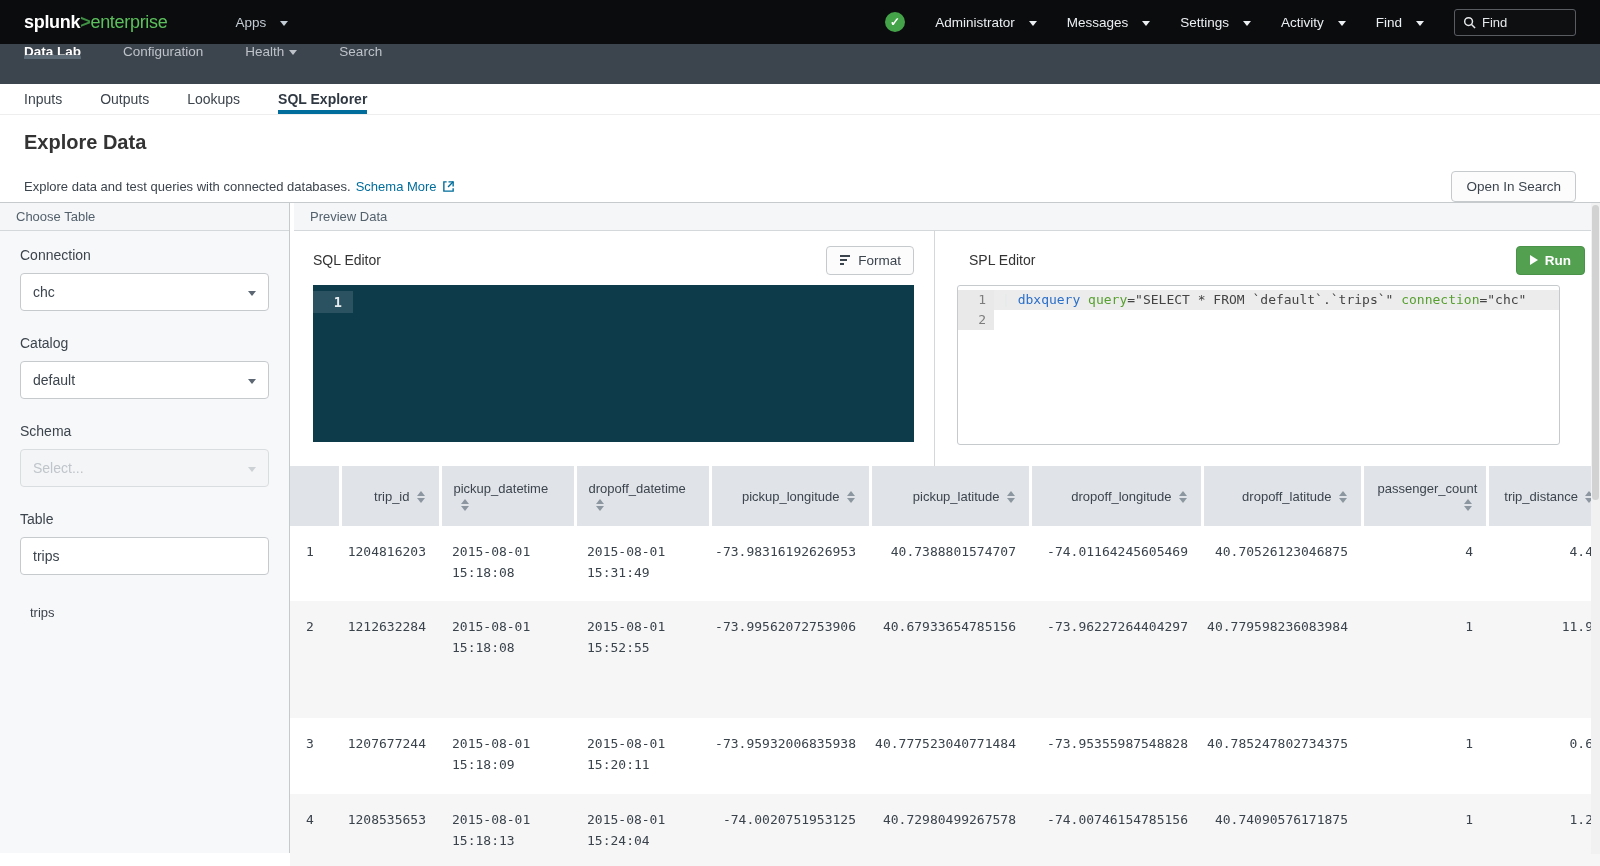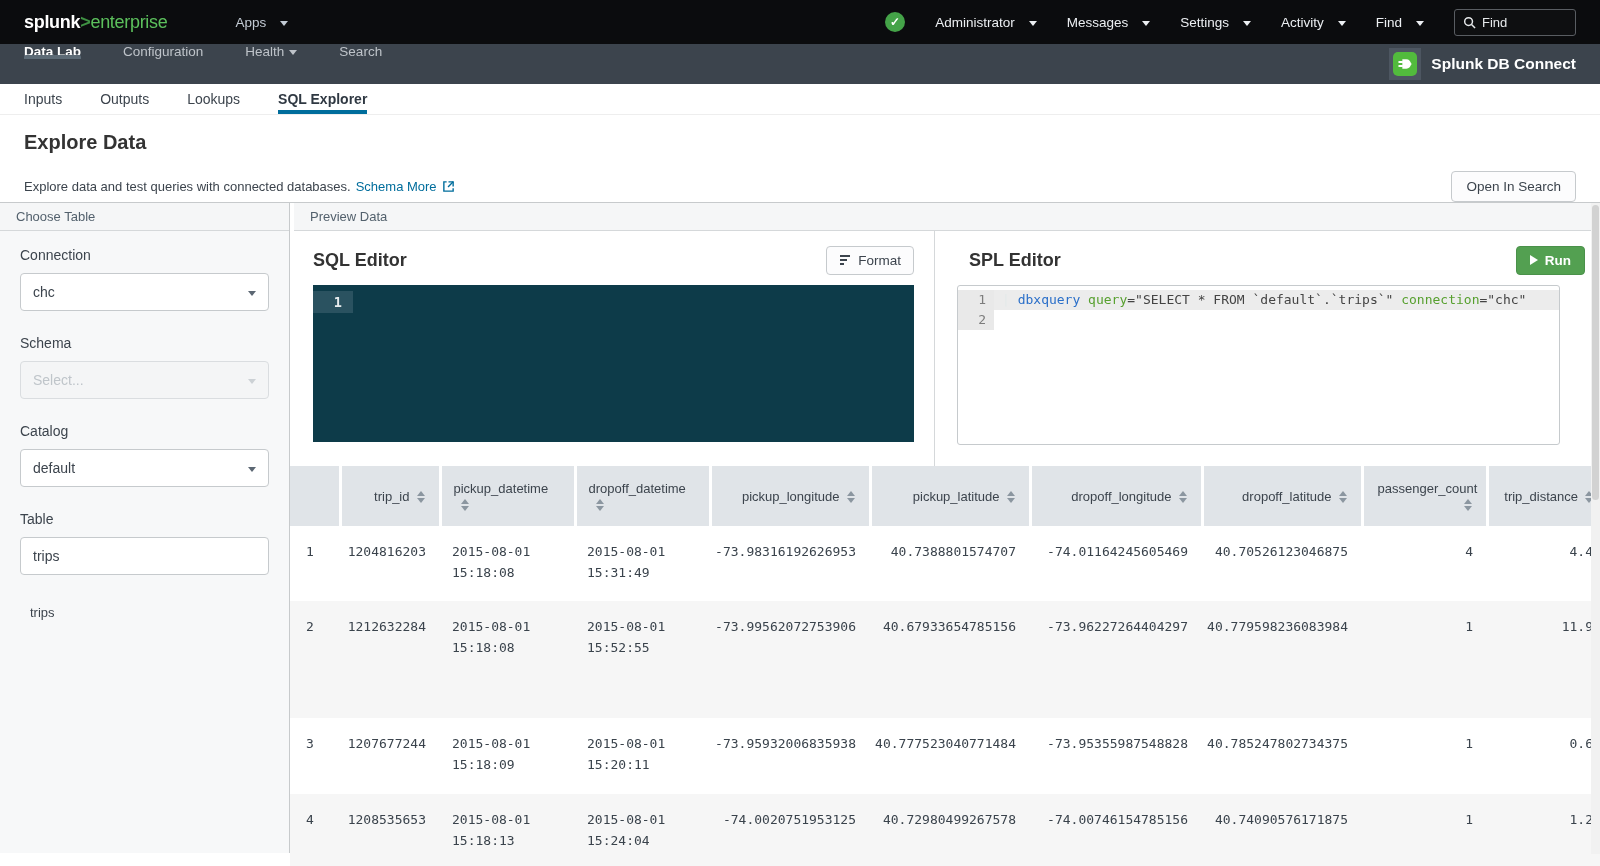--- a/index.html
+++ b/index.html
@@ -72,21 +72,21 @@
   .sb-list-item { font-size:13px; color:#3c444d; padding:6px 0 6px 10px; cursor:pointer; }
 
   
   .main { flex:1; background:#fff; min-width:0; }
   .main .section-bar { margin-left:4px; }
   .editors { display:flex; height:235px; }
   .pane { padding:13px 20px 0 23px; }
   .pane-sql { width:645px; flex:none; border-right:1px solid #d5d8da; }
   .pane-spl { flex:1; padding-left:22px; padding-right:15px; }
   .pane-head { display:flex; align-items:center; justify-content:space-between; height:32px; }
-  .pane-title { font-size:18px; font-weight:700; color:#333; }
+  .pane-title { font-size:14px; font-weight:400; color:#333; }
   .run-btn { background:#53a051; border:1px solid #4a914a; border-radius:4px; color:#fff;
     font-size:13.5px; font-weight:700; padding:6px 13px; display:inline-flex; align-items:center;
     gap:7px; cursor:pointer; }
   .play { width:0; height:0; border-top:5px solid transparent; border-bottom:5px solid transparent;
     border-left:8px solid #fff; }
 
   
   .sql-box { margin-top:9px; height:157px; background:#0d3b49; overflow:hidden;
     font-family:"DejaVu Sans Mono", monospace; font-size:13.5px; font-weight:700; }
   .sql-line { display:flex; line-height:22px; margin-top:6px; }
@@ -202,35 +202,20 @@
         <span>Configuration</span>
       </div>
       <div class="ab-item">
         <span>Health</span>
         <i class="caret"></i>
       </div>
       <div class="ab-item">
         <span>Search</span>
       </div>
     </div>
-  <div class="appbar-right">
-    <div class="app-tile">
-      <div class="plug">
-        <svg width="16" height="16" viewBox="0 0 24 24">
-          <g fill="#ffffff">
-            <rect x="2" y="7.5" width="7" height="3" rx="1"></rect>
-            <rect x="2" y="13.5" width="7" height="3" rx="1"></rect>
-            <path d="M8 5h6a6 6 0 0 1 0 14H8z"></path>
-            <rect x="17" y="10.8" width="5" height="2.4" rx="1.2"></rect>
-          </g>
-        </svg>
-      </div>
-    </div>
-    <span class="app-name">Splunk DB Connect</span>
-  </div>
 </div>
 
 <div class="tabbar">
     <div class="tab">
       <span>Inputs</span>
     </div>
     <div class="tab">
       <span>Outputs</span>
     </div>
     <div class="tab">
@@ -264,30 +249,30 @@
     <div class="section-bar">Choose Table</div>
     <div class="sb-fields">
       <div class="field">
         <div class="field-label">Connection</div>
         <div class="control">
           <span>chc</span>
           <i class="caret"></i>
         </div>
       </div>
       <div class="field">
+        <div class="field-label">Catalog</div>
+        <div class="control">
+          <span>default</span>
+          <i class="caret"></i>
+        </div>
+      </div>
+      <div class="field">
         <div class="field-label">Schema</div>
         <div class="control disabled">
           <span>Select...</span>
-          <i class="caret"></i>
-        </div>
-      </div>
-      <div class="field">
-        <div class="field-label">Catalog</div>
-        <div class="control">
-          <span>default</span>
           <i class="caret"></i>
         </div>
       </div>
       <div class="field">
         <div class="field-label">Table</div>
         <div class="control textinput">
           <span>trips</span>
         </div>
       </div>
       <div>

